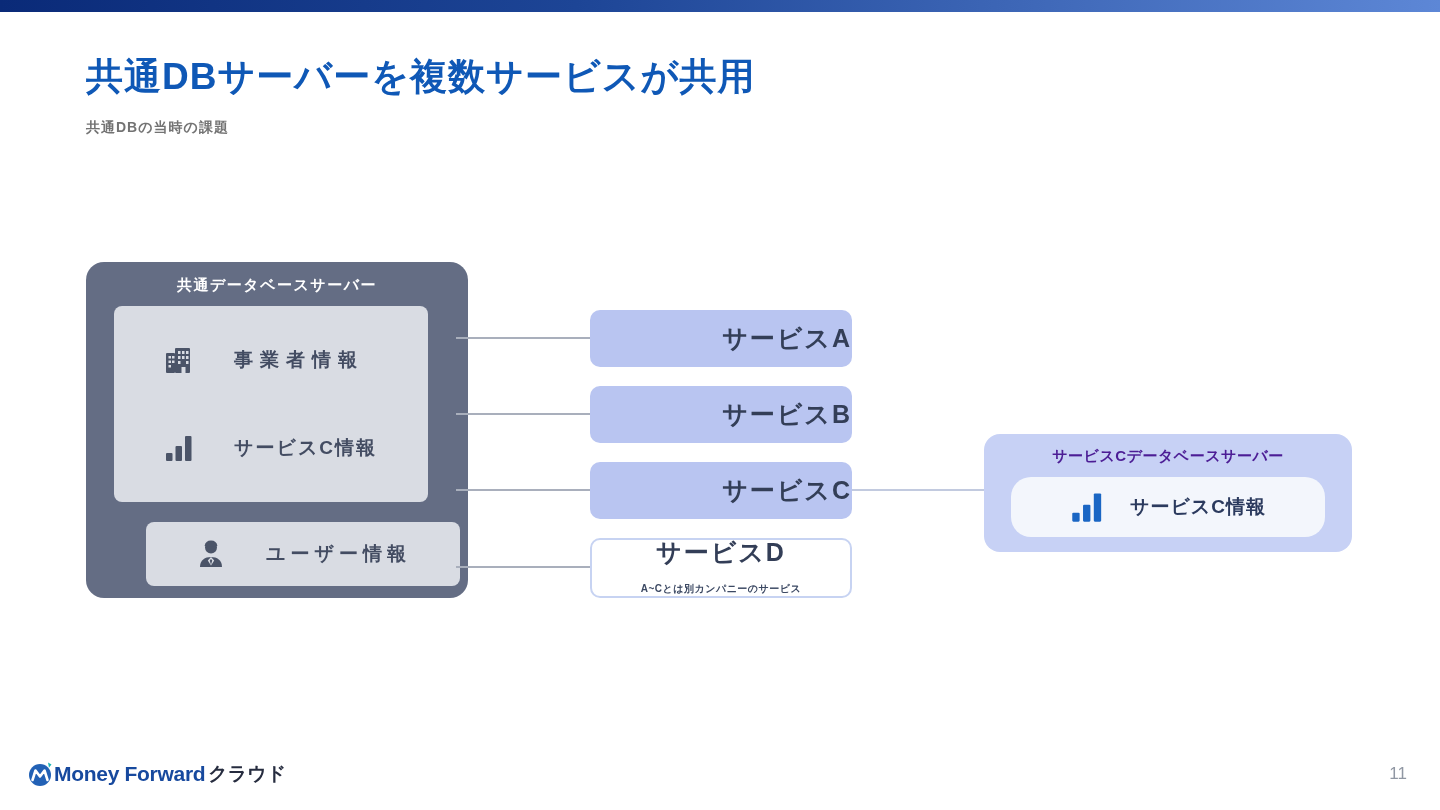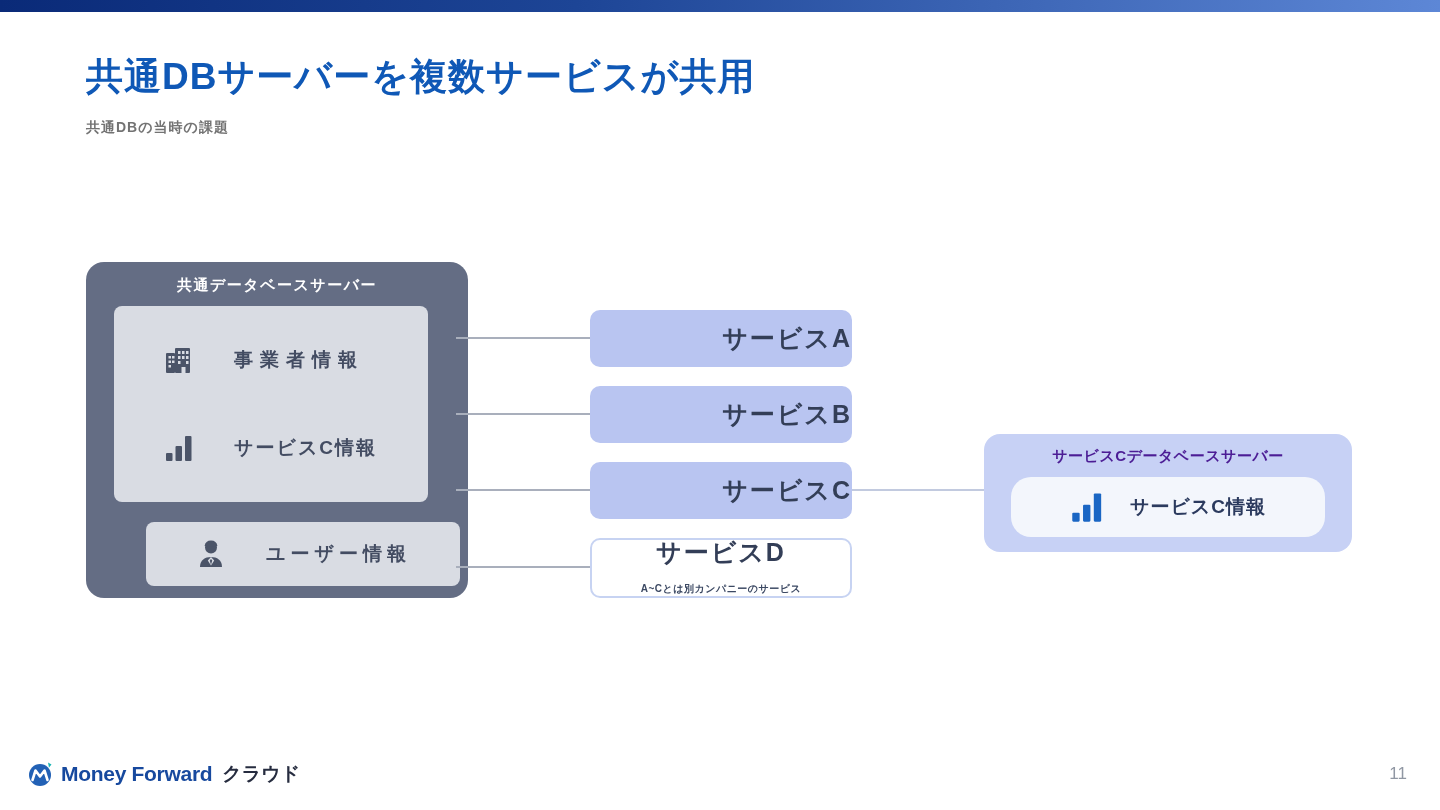--- a/index.html
+++ b/index.html
@@ -77,21 +77,21 @@
     position:absolute;left:0;top:13px;width:100%;text-align:center;
     font-size:15px;font-weight:700;color:#4c1d95;letter-spacing:0.5px;
   }
   .dbc-inner{
     position:absolute;left:27px;top:43px;width:314px;height:60px;border-radius:20px;
     background:#f3f6fc;display:flex;align-items:center;justify-content:center;gap:26px;
   }
   .dbc-inner .row-label{color:#2b3a5e;letter-spacing:1px;}
 
   
-  .footer-logo{position:absolute;left:28px;top:761px;display:flex;align-items:center;gap:7px;}
+  .footer-logo{position:absolute;left:28px;top:761px;display:flex;align-items:center;}
   .logo-word{font-size:21px;font-weight:800;color:#17499e;letter-spacing:-0.3px;}
   .logo-suffix{font-size:19px;font-weight:700;color:#262c3f;margin-left:3px;}
   .page-number{position:absolute;right:33px;top:764px;font-size:17px;color:#9097a3;}
 </style>
 </head>
 <body>
 
 <div class="slide">
 
   <div class="topbar"></div>

